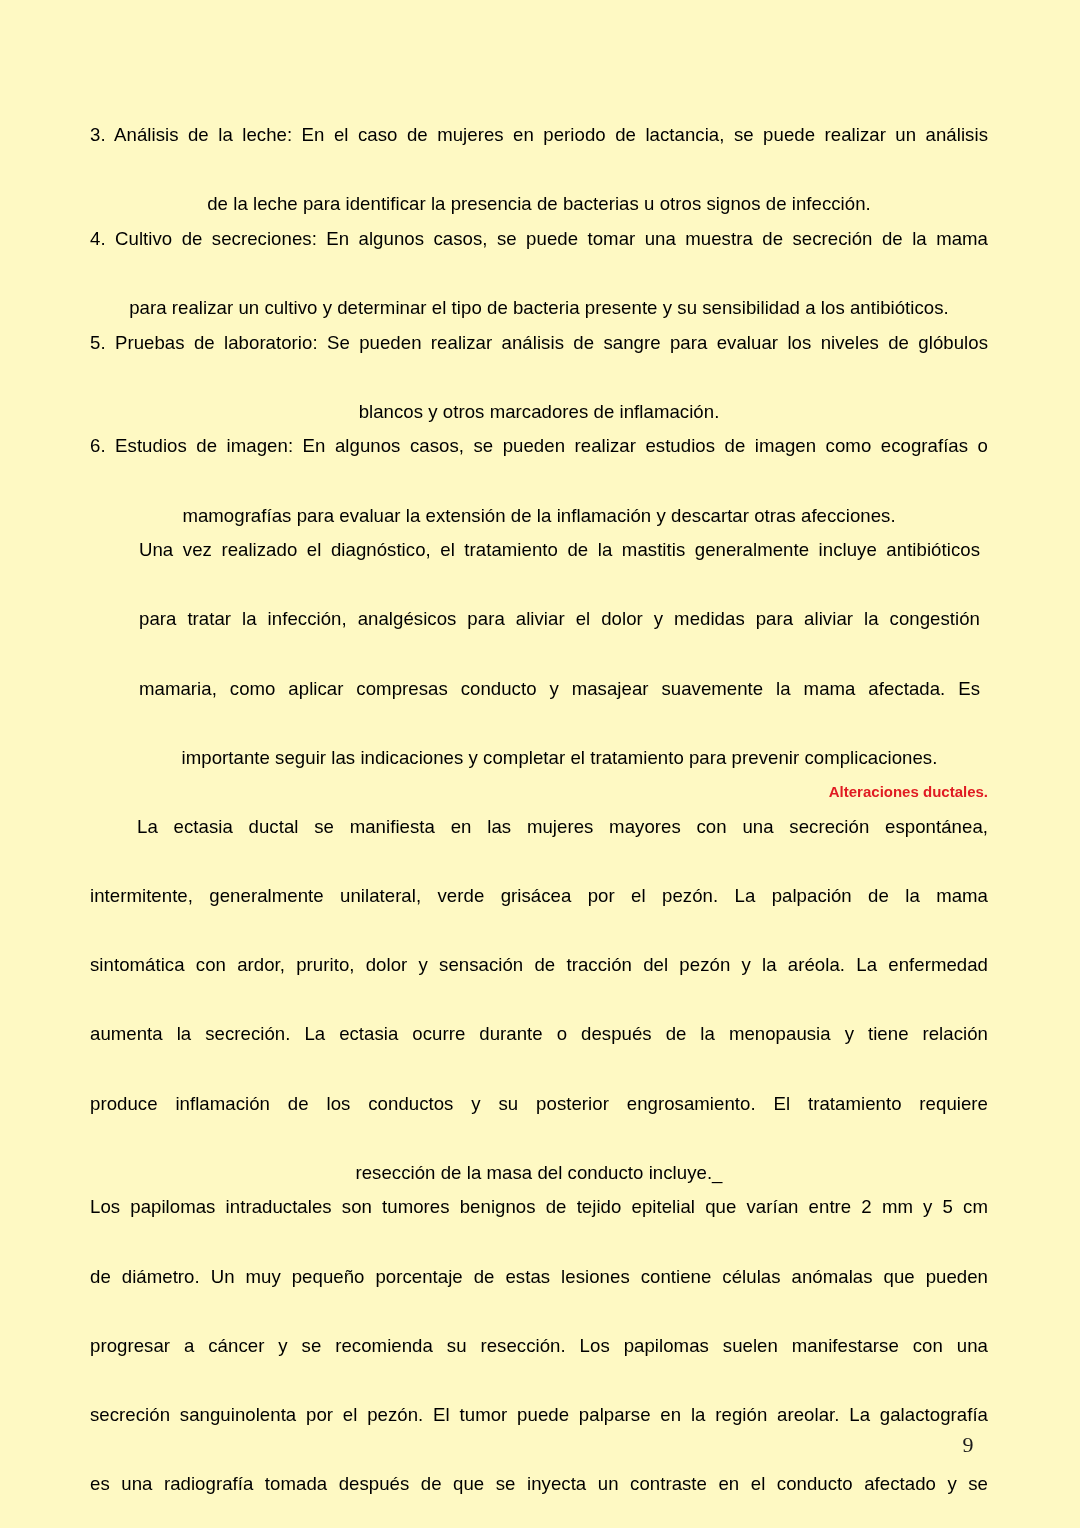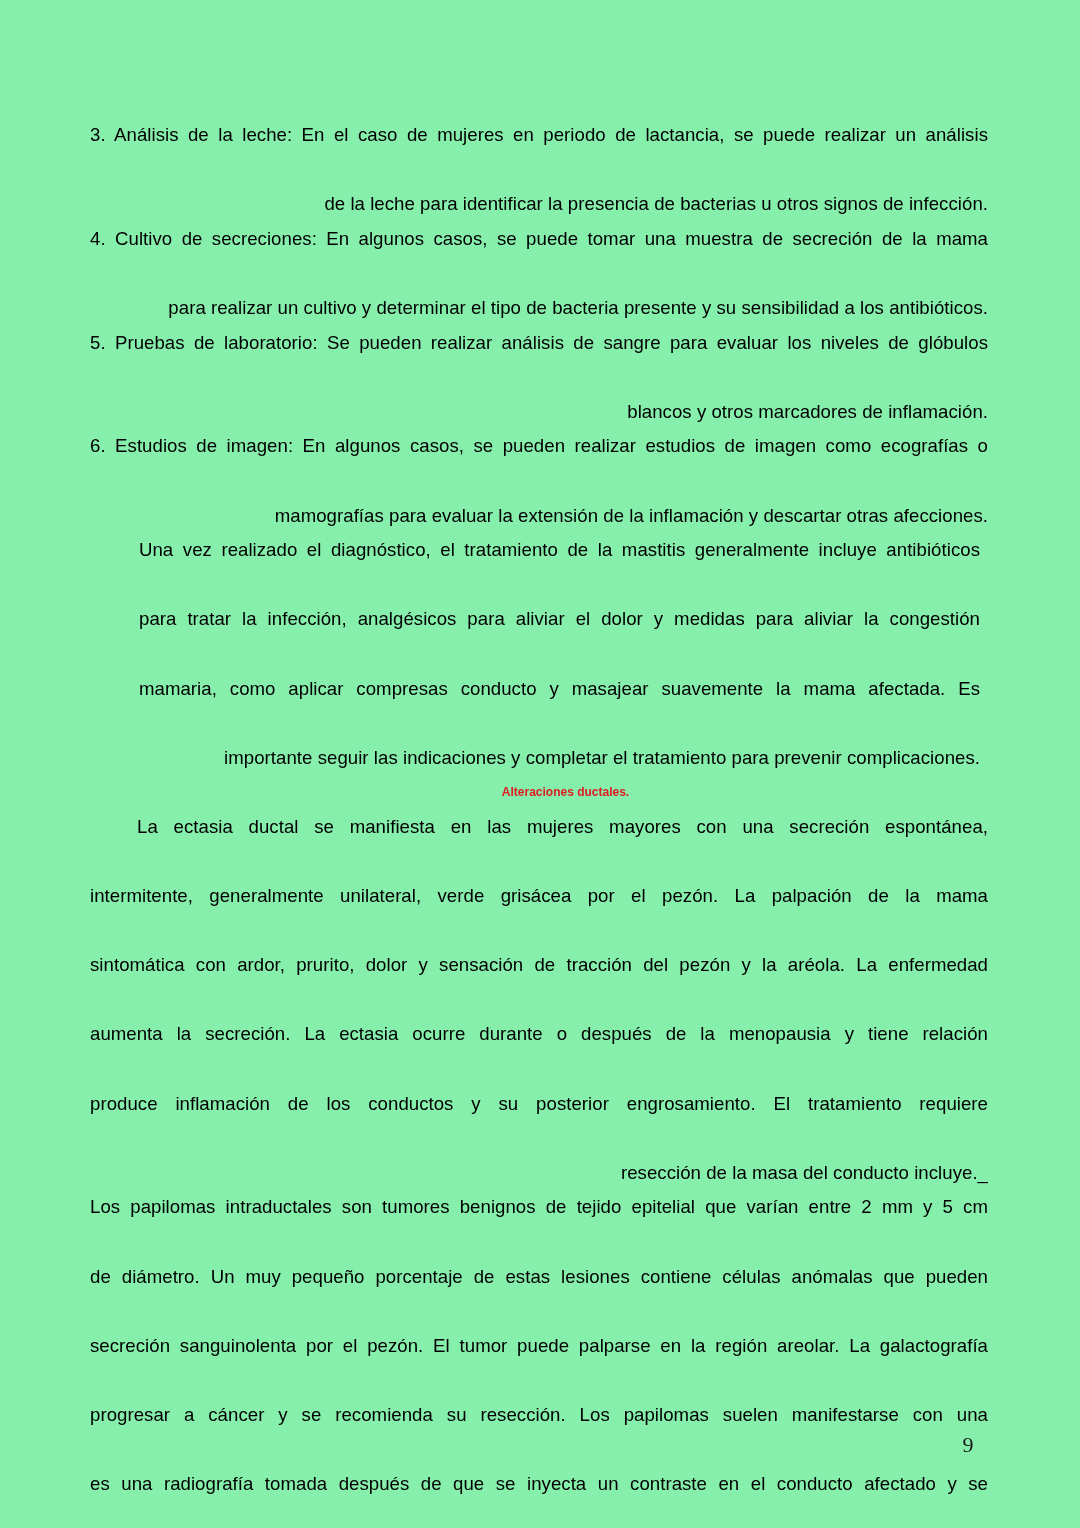--- a/index.html
+++ b/index.html
@@ -6,21 +6,21 @@
   html, body {
     margin: 0;
     padding: 0;
     background: #ffffff;
   }
 
   .page {
     position: relative;
     width: 1080px;
     height: 1528px;
-    background: #86efac;
+    background: #fef9c3;
     box-sizing: border-box;
     overflow: hidden;
     font-family: "Liberation Sans", sans-serif;
   }
 
   .content {
     position: absolute;
     left: 90px;
     top: 118px;
     width: 898px;
@@ -43,25 +43,25 @@
   .p.inset {
     margin-left: 24px;
     margin-right: 8px;
     text-indent: 25px;
   }
 
   
   .heading-red {
     margin: 0;
     font-family: "Liberation Sans", sans-serif;
-    font-size: 12px;
+    font-size: 15px;
     line-height: 34.6px;
     font-weight: bold;
     color: #e01b22;
-    text-align: center;
+    text-align: right;
     padding-left: 53px;
   }
 
   .page-number {
     position: absolute;
     right: 92px;
     top: 1432px;
     width: 40px;
     text-align: center;
     font-family: "Liberation Serif", serif;
@@ -79,21 +79,21 @@
   }
   .line.stretch {
     text-align: justify;
   }
   .line.stretch::after {
     content: "";
     display: inline-block;
     width: 100%;
   }
   .line.last {
-    text-align: right;
+    text-align: center;
   }
 </style>
 </head>
 <body>
 
 <div class="page">
 
   <div class="content">
 
     <p class="p justify-all">
@@ -130,22 +130,22 @@
       <span class="line stretch">intermitente, generalmente unilateral, verde grisácea por el pezón. La palpación de la mama</span>
       <span class="line stretch">sintomática con ardor, prurito, dolor y sensación de tracción del pezón y la aréola. La enfermedad</span>
       <span class="line stretch">aumenta la secreción. La ectasia ocurre durante o después de la menopausia y tiene relación</span>
       <span class="line stretch">produce inflamación de los conductos y su posterior engrosamiento. El tratamiento requiere</span>
       <span class="line last">resección de la masa del conducto incluye._</span>
     </p>
 
     <p class="p justify-all">
       <span class="line stretch">Los papilomas intraductales son tumores benignos de tejido epitelial que varían entre 2 mm y 5 cm</span>
       <span class="line stretch">de diámetro. Un muy pequeño porcentaje de estas lesiones contiene células anómalas que pueden</span>
+      <span class="line stretch">progresar a cáncer y se recomienda su resección. Los papilomas suelen manifestarse con una</span>
       <span class="line stretch">secreción sanguinolenta por el pezón. El tumor puede palparse en la región areolar. La galactografía</span>
-      <span class="line stretch">progresar a cáncer y se recomienda su resección. Los papilomas suelen manifestarse con una</span>
       <span class="line stretch">es una radiografía tomada después de que se inyecta un contraste en el conducto afectado y se</span>
 
     </p>
 
   </div>
 
   <div class="page-number">9</div>
 
 </div>
 

